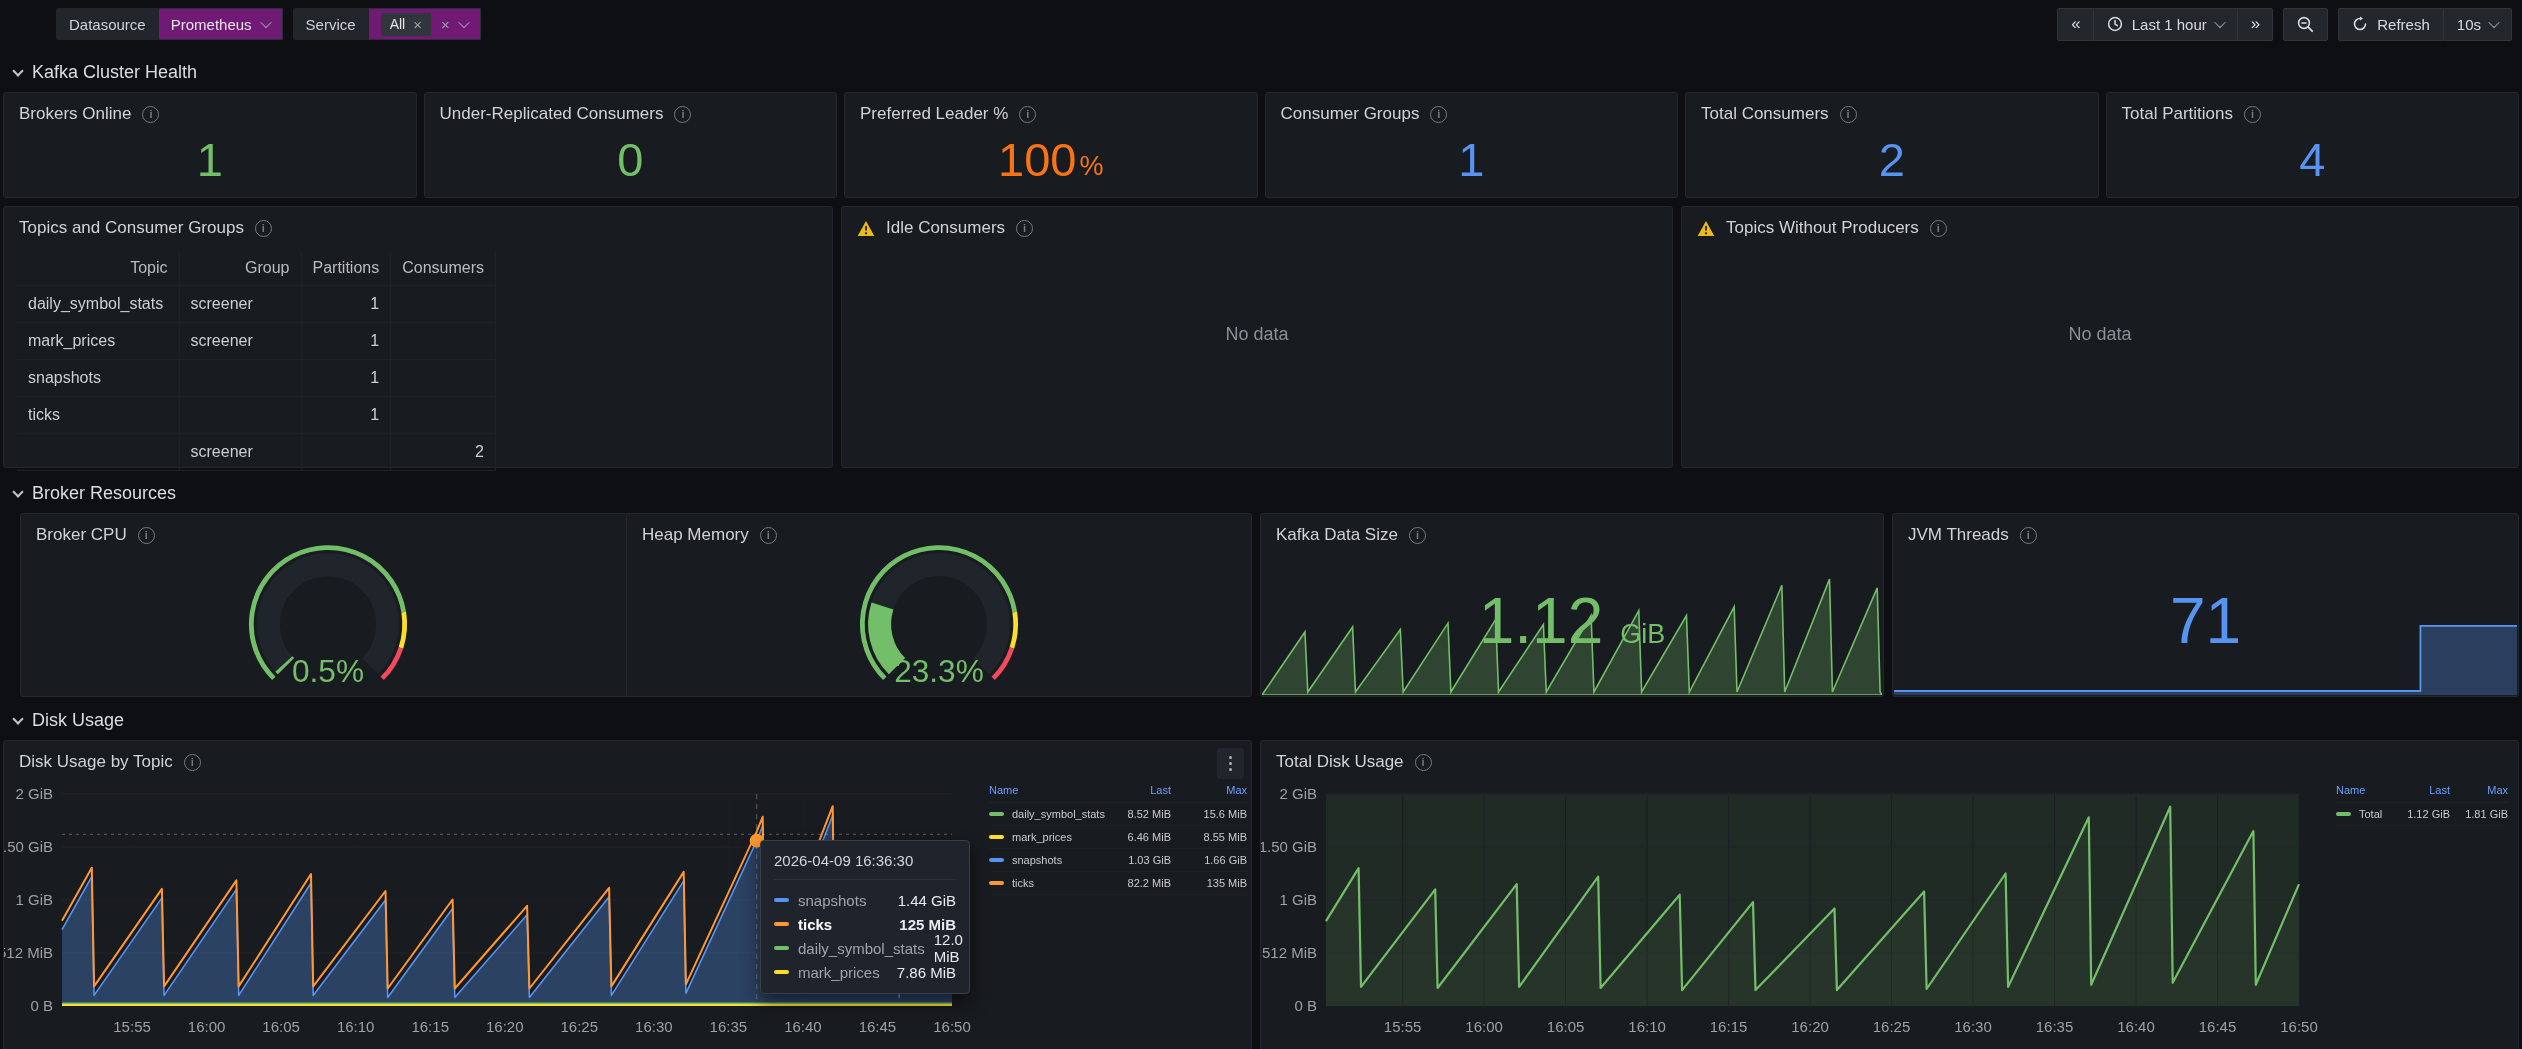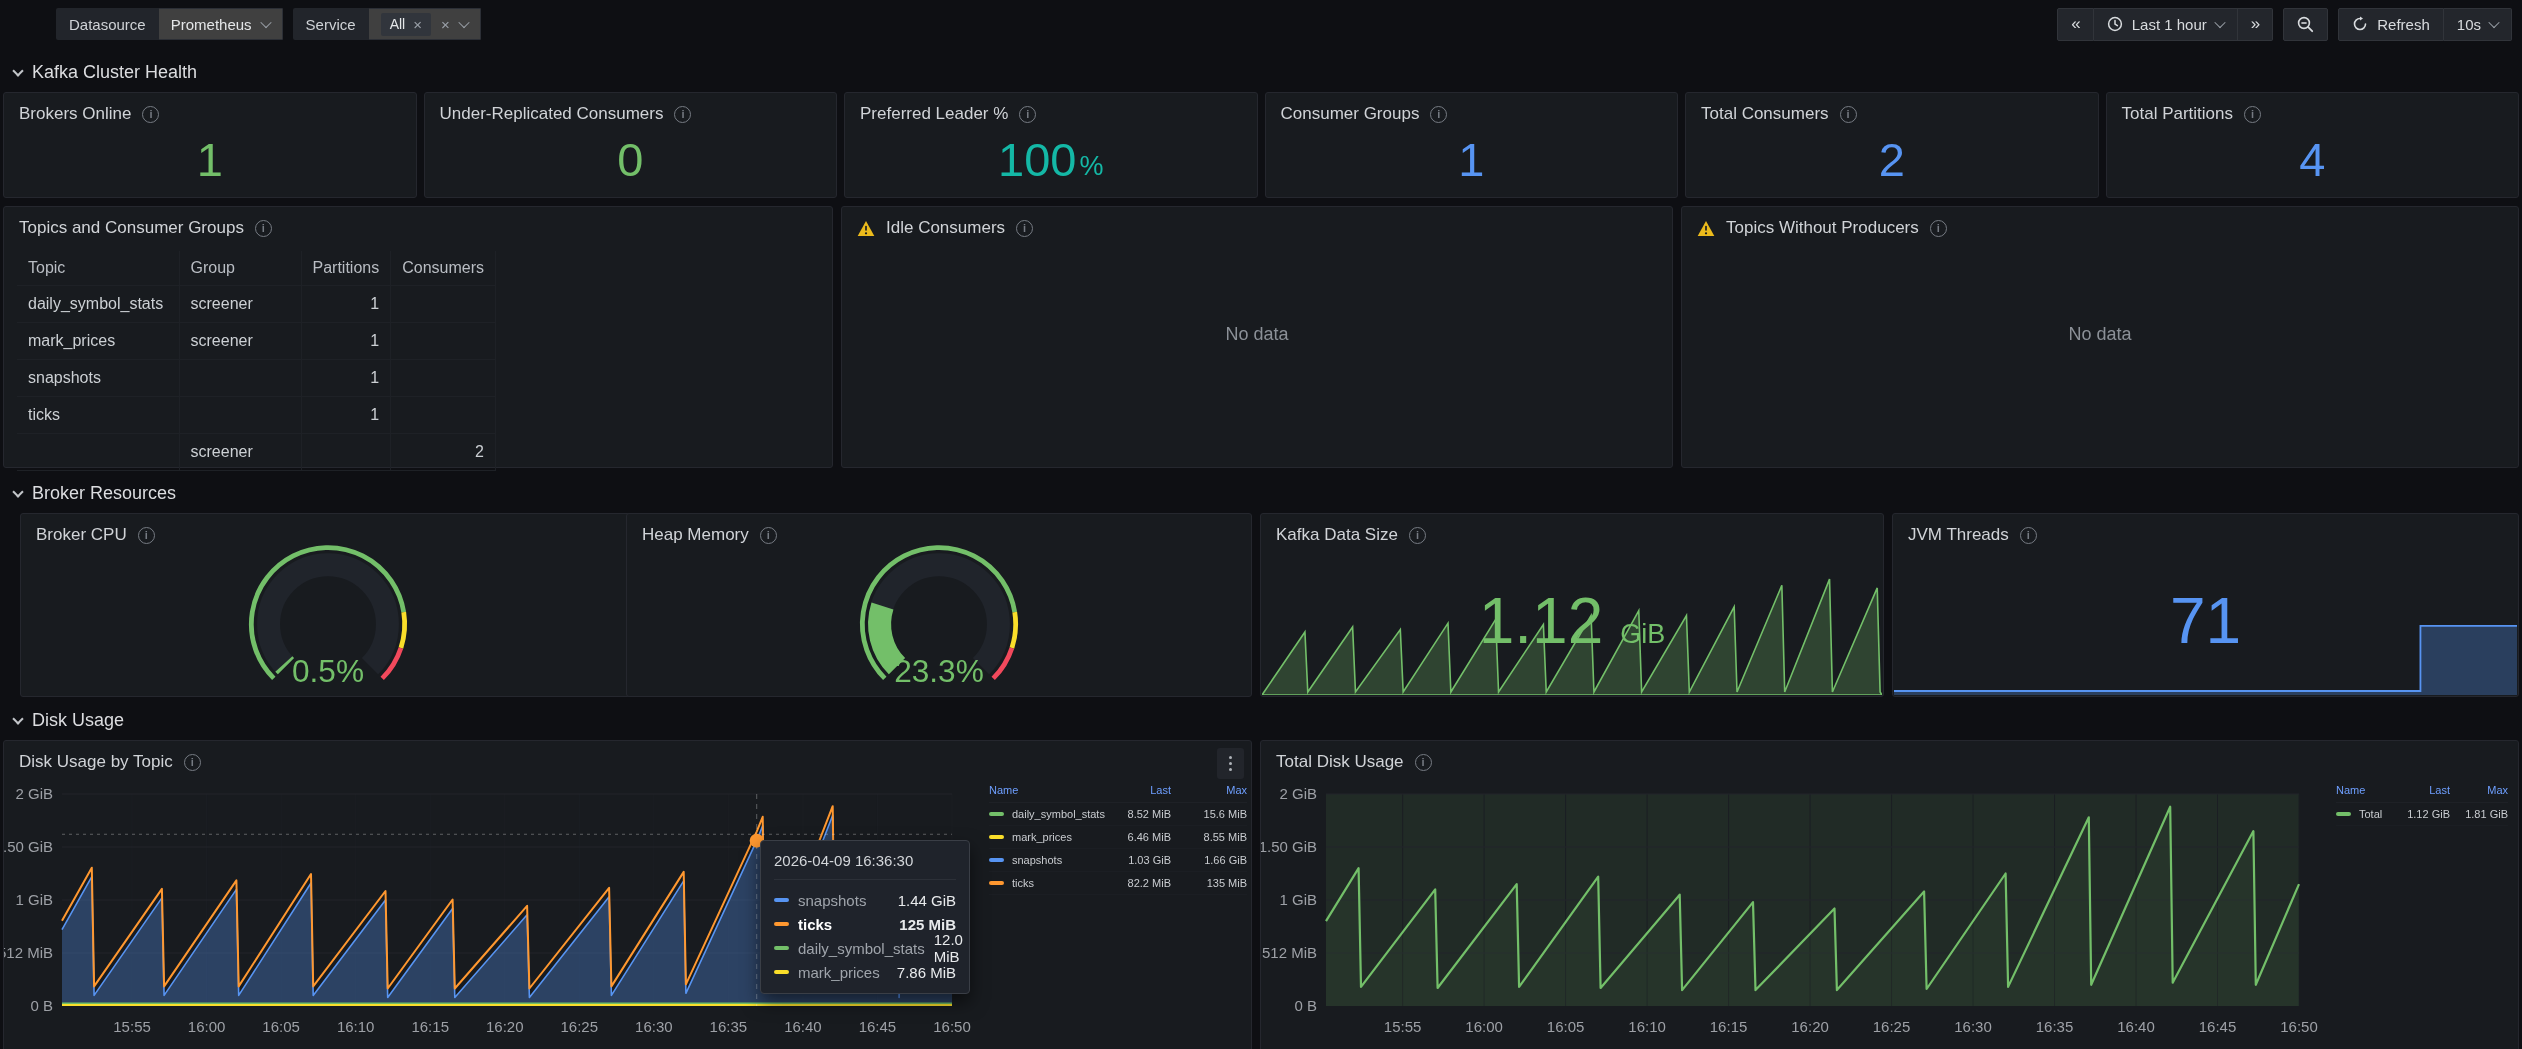--- a/index.html
+++ b/index.html
@@ -4,21 +4,21 @@
 <style>
   * { margin:0; padding:0; box-sizing:border-box; }
   html,body { width:2522px; height:1049px; overflow:hidden; }
   body { background:#0e0f13; font-family:"Liberation Sans","DejaVu Sans",sans-serif; color:#d8d9da; position:relative; }
 
   
   .topbar { position:absolute; left:0; top:0; width:2522px; height:48px; display:flex; align-items:center; justify-content:space-between; padding:0 10px; }
   .tb-left, .tb-right { display:flex; align-items:center; gap:10px;padding-left:46px; }
   .var-group { display:flex; align-items:stretch; height:32px; border-radius:2px; overflow:hidden; }
   .var-label { background:#22252b; color:#cfd2d6; font-size:15px; display:flex; align-items:center; padding:0 13px; }
-  .var-value { background:#404040; border:1px solid #2c2f36; border-left:none; color:#e4e6e8; font-size:15px; display:flex; align-items:center; gap:10px; padding:0 12px; }
+  .var-value { background:#701a75; border:1px solid #2c2f36; border-left:none; color:#e4e6e8; font-size:15px; display:flex; align-items:center; gap:10px; padding:0 12px; }
   .chip { background:#31353c; border-radius:2px; font-size:14px; color:#e4e6e8; display:flex; align-items:center; gap:8px; padding:3px 9px; }
   .chip .x, .muted-x { color:#9aa0a8; font-size:15px; cursor:pointer; }
   .btn { background:#23262c; border:1px solid #31343a; color:#d8dbde; height:33px; display:flex; align-items:center; gap:9px; font-size:15px; padding:0 13px; cursor:pointer; }
   .btn-group { display:flex; }
   .btn-group .btn + .btn { border-left:none; }
   .btn-group .btn:first-child { border-radius:2px 0 0 2px; }
   .btn-group .btn:last-child { border-radius:0 2px 2px 0; }
   .btn.solo { border-radius:2px; }
   .dbl { font-size:17px; letter-spacing:-1px; color:#d8dbde; }
 
@@ -36,21 +36,21 @@
   .stat-row { position:absolute; left:3px; top:92px; width:2516px; height:106px; display:flex; gap:7px; }
   .stat-panel { position:relative; flex:1; background:#181b1f; border:1px solid #25272e; border-radius:3px; }
   .stat-value { position:absolute; left:0; right:0; top:32px; bottom:4px; display:flex; align-items:center; justify-content:center; font-size:47px; font-weight:500; }
   .stat-suffix { font-size:27px; margin-left:3px; margin-top:14px; }
 
   .nodata { position:absolute; left:0; right:0; top:45%; text-align:center; color:#8b9097; font-size:18px; }
   .warn-icon { flex:none; }
 
   
   .gtable { position:absolute; left:13px; top:44px; font-size:16px; border-collapse:collapse; }
-  .gtable th { color:#b9bdc3; font-weight:400; text-align:left; height:34px; }
+  .gtable th { color:#b9bdc3; font-weight:400; text-align:right; height:34px; }
   .gtable td { color:#ccd0d4; height:37px; }
   .gtable th, .gtable td { border-bottom:1px solid #1e2126; border-right:1px solid #1e2126; padding:0 11px; }
   .gtable .num { text-align:right; }
 
   
   .gauge-wrap { position:absolute; top:22px; left:0; right:0; display:flex; justify-content:center; }
   .bigval { position:absolute; left:0; right:0; top:70px; display:flex; align-items:baseline; justify-content:center; font-weight:500; z-index:2; }
   .bigval .v { font-size:64px; }
   .bigval .u { font-size:27px; margin-left:17px; }
   .spark { position:absolute; left:1px; right:1px; bottom:1px; }
@@ -169,21 +169,21 @@
       </div>
   <div class="stat-value" style="color:#73bf69">
         <span>0</span>
       </div>
     </div>
     <div class="stat-panel">
       <div class="ptitle">
         <span>Preferred Leader %</span>
         <span class="info-icon"></span>
       </div>
-  <div class="stat-value" style="color:#14b8a6">
+  <div class="stat-value" style="color:#f97316">
         <span>100</span>
         <span class="stat-suffix">%</span>
       </div>
     </div>
     <div class="stat-panel">
       <div class="ptitle">
         <span>Consumer Groups</span>
         <span class="info-icon"></span>
       </div>
   <div class="stat-value" style="color:#5794f2">

